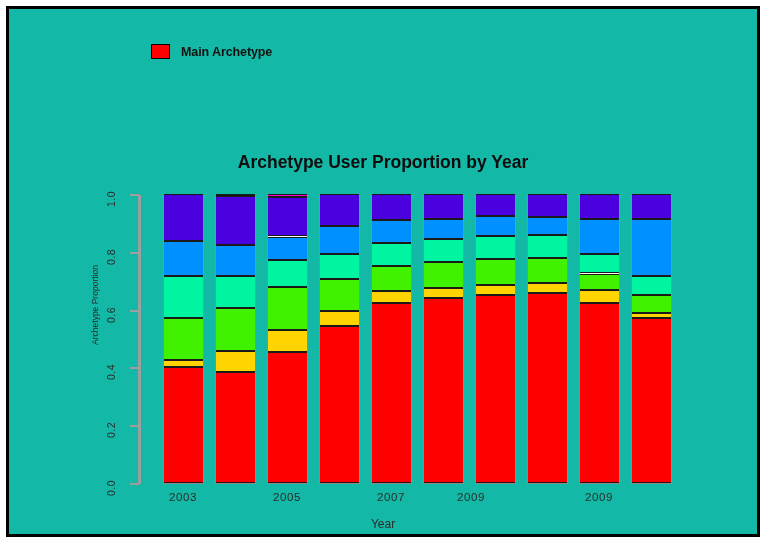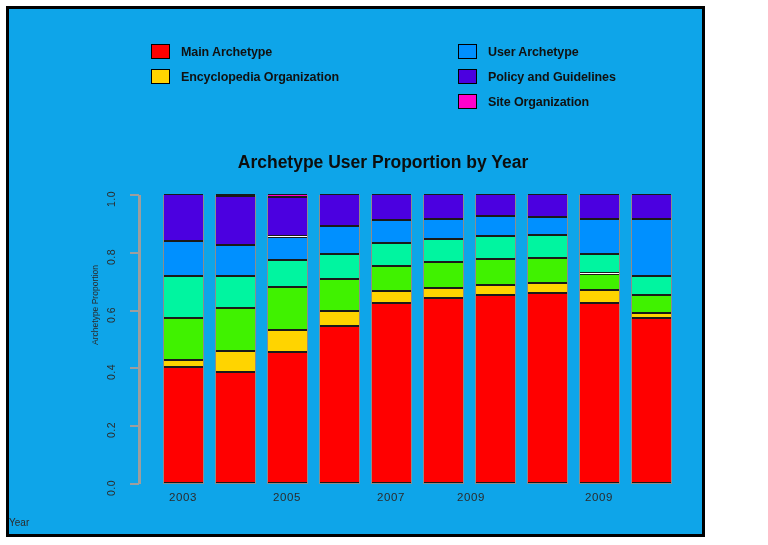--- a/index.html
+++ b/index.html
@@ -10,24 +10,24 @@
   body {
     width: 768px;
     height: 545px;
     font-family: "Liberation Sans", sans-serif;
     overflow: hidden;
   }
   .frame {
     position: absolute;
     left: 6px;
     top: 6px;
-    width: 699px;
+    width: 754px;
     height: 531px;
     border: 3px solid #000000;
-    background: #0ea5e9;
+    background: #14b8a6;
     box-sizing: border-box;
   }
   .canvas {
     position: absolute;
     left: 0;
     top: 0;
     width: 748px;
     height: 525px;
   }
 
@@ -169,53 +169,36 @@
     text-align: center;
     font-size: 11.5px;
     color: #2b2b2b;
     letter-spacing: 0.6px;
   }
   .xlabel {
     position: absolute;
     left: 0;
     top: 508px;
     width: 748px;
-    font-size: 10px;
+    text-align: center;
+    font-size: 12px;
     color: #2b2b2b;
   }
 </style>
 </head>
 <body>
 
 <div class="frame">
   <div class="canvas">
 
     <div class="legend">
       <div class="legend-col left" id="legend-col-0">
           <div class="legend-item">
             <span class="legend-swatch" style="background: rgb(255, 0, 0);"></span>
             <span class="legend-label">Main Archetype</span>
-          </div>
-          <div class="legend-item">
-            <span class="legend-swatch" style="background: rgb(255, 212, 0);"></span>
-            <span class="legend-label">Encyclopedia Organization</span>
-          </div>
-        </div>
-      <div class="legend-col right" id="legend-col-1">
-          <div class="legend-item">
-            <span class="legend-swatch" style="background: rgb(0, 144, 255);"></span>
-            <span class="legend-label">User Archetype</span>
-          </div>
-          <div class="legend-item">
-            <span class="legend-swatch" style="background: rgb(75, 0, 224);"></span>
-            <span class="legend-label">Policy and Guidelines</span>
-          </div>
-          <div class="legend-item">
-            <span class="legend-swatch" style="background: rgb(255, 0, 204);"></span>
-            <span class="legend-label">Site Organization</span>
           </div>
         </div>
     </div>
 
     <div class="chart-title">Archetype User Proportion by Year</div>
 
     <div class="plot-wrap">
 
       <div class="yaxis-line"></div>
       <div id="y-ticks">

